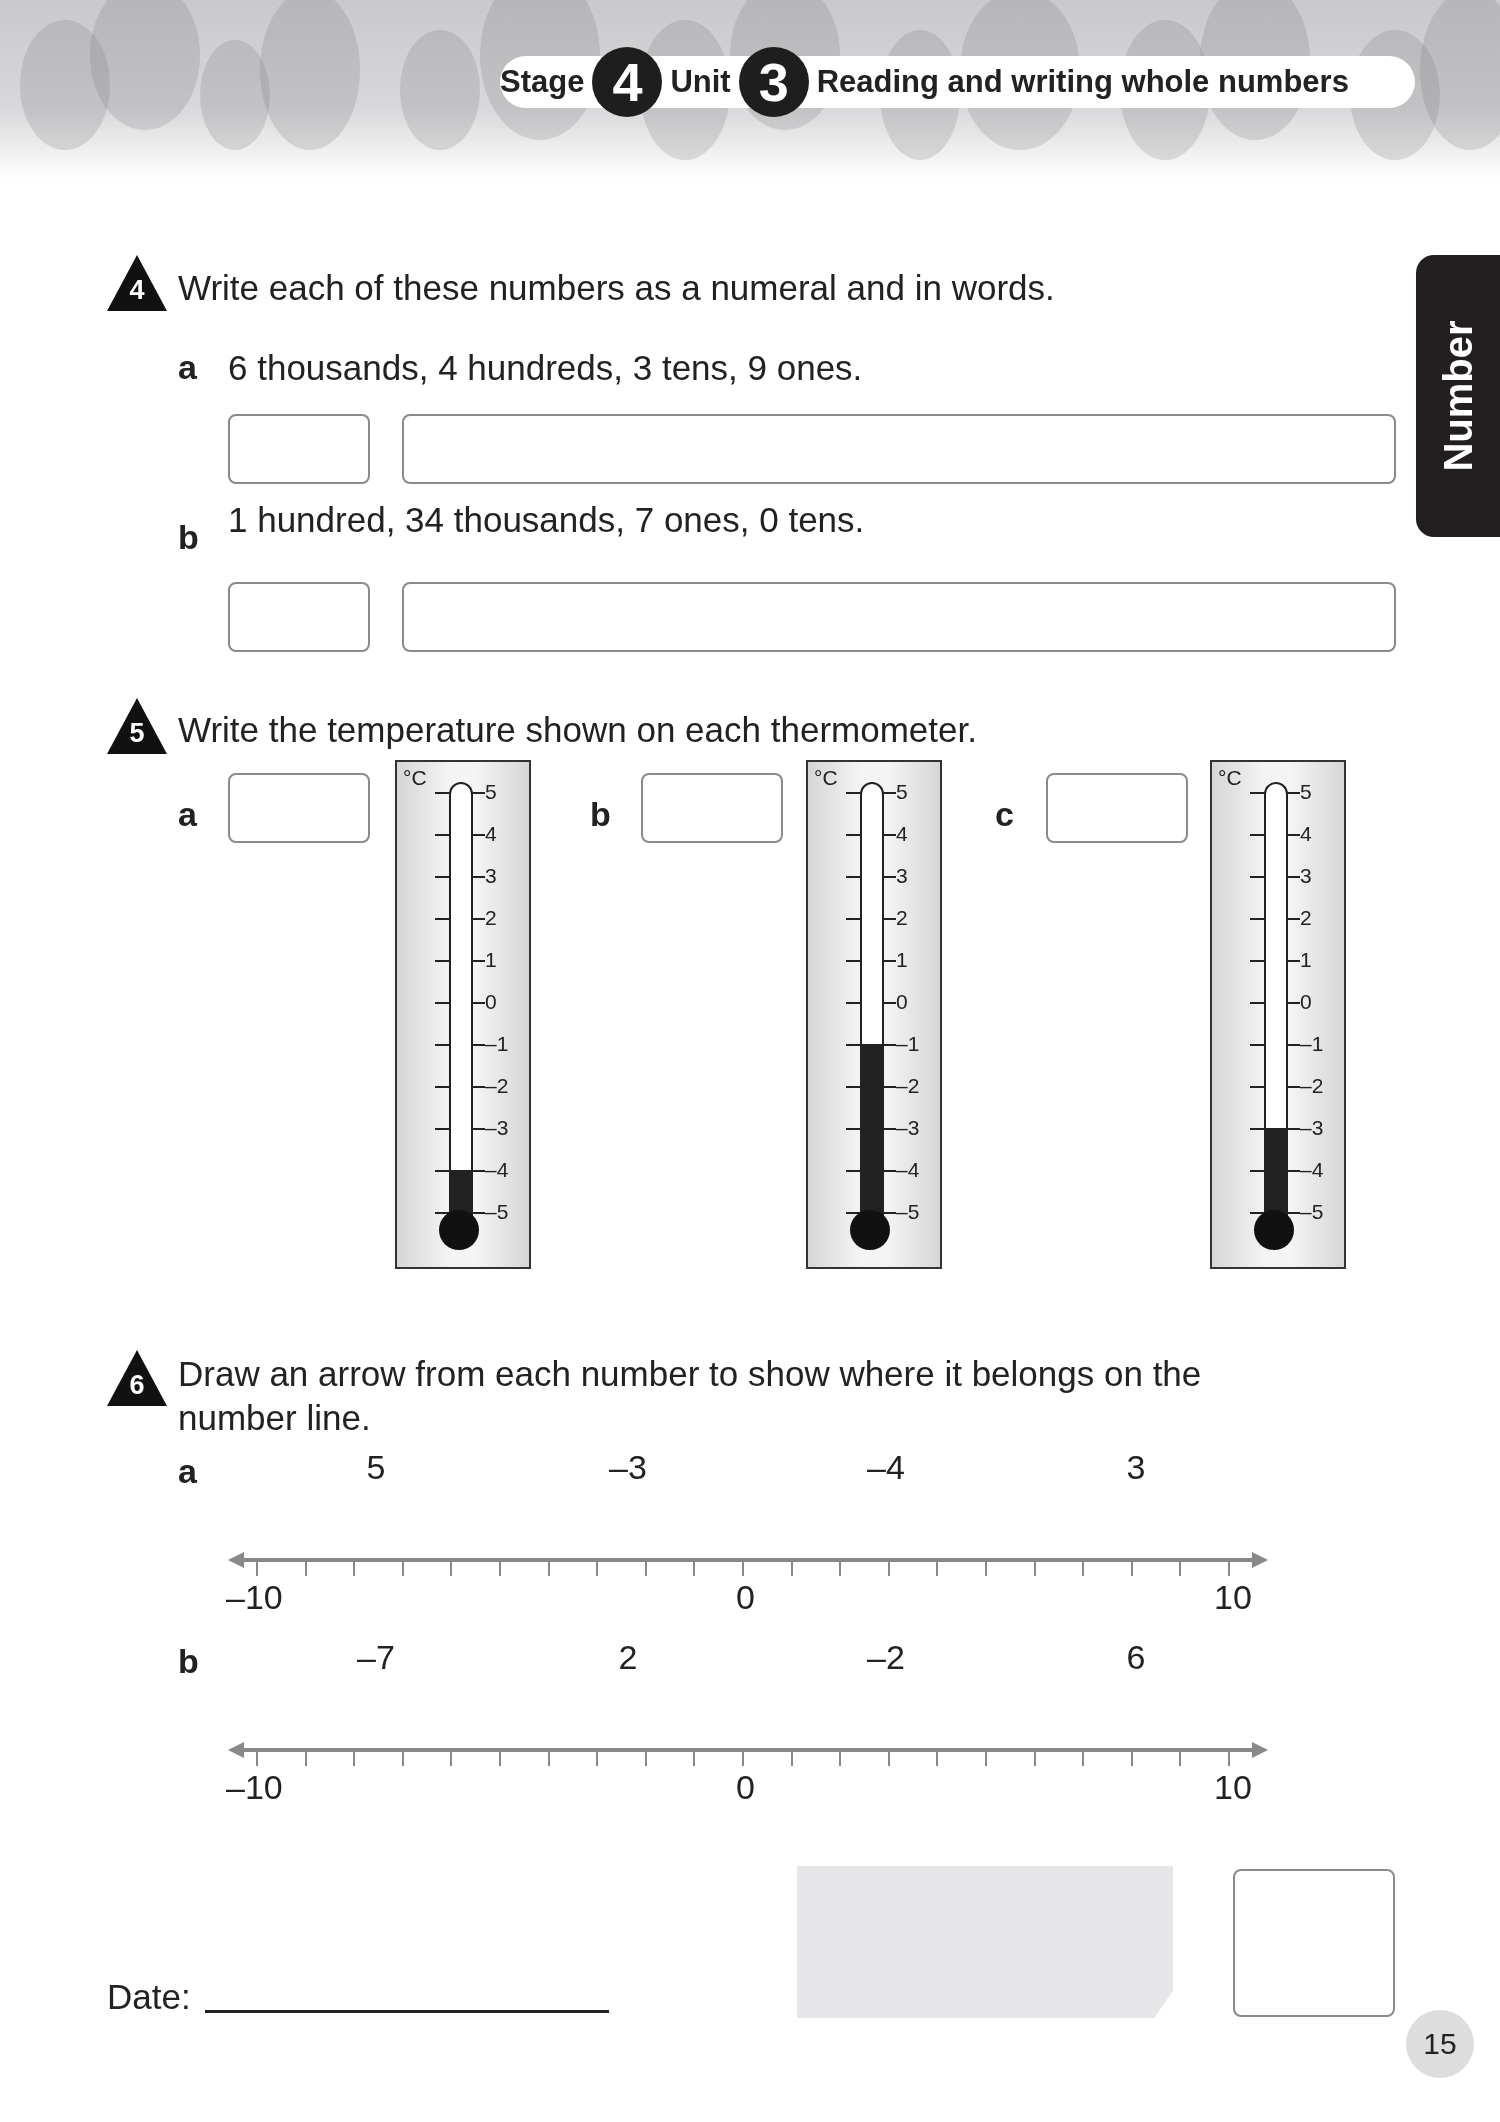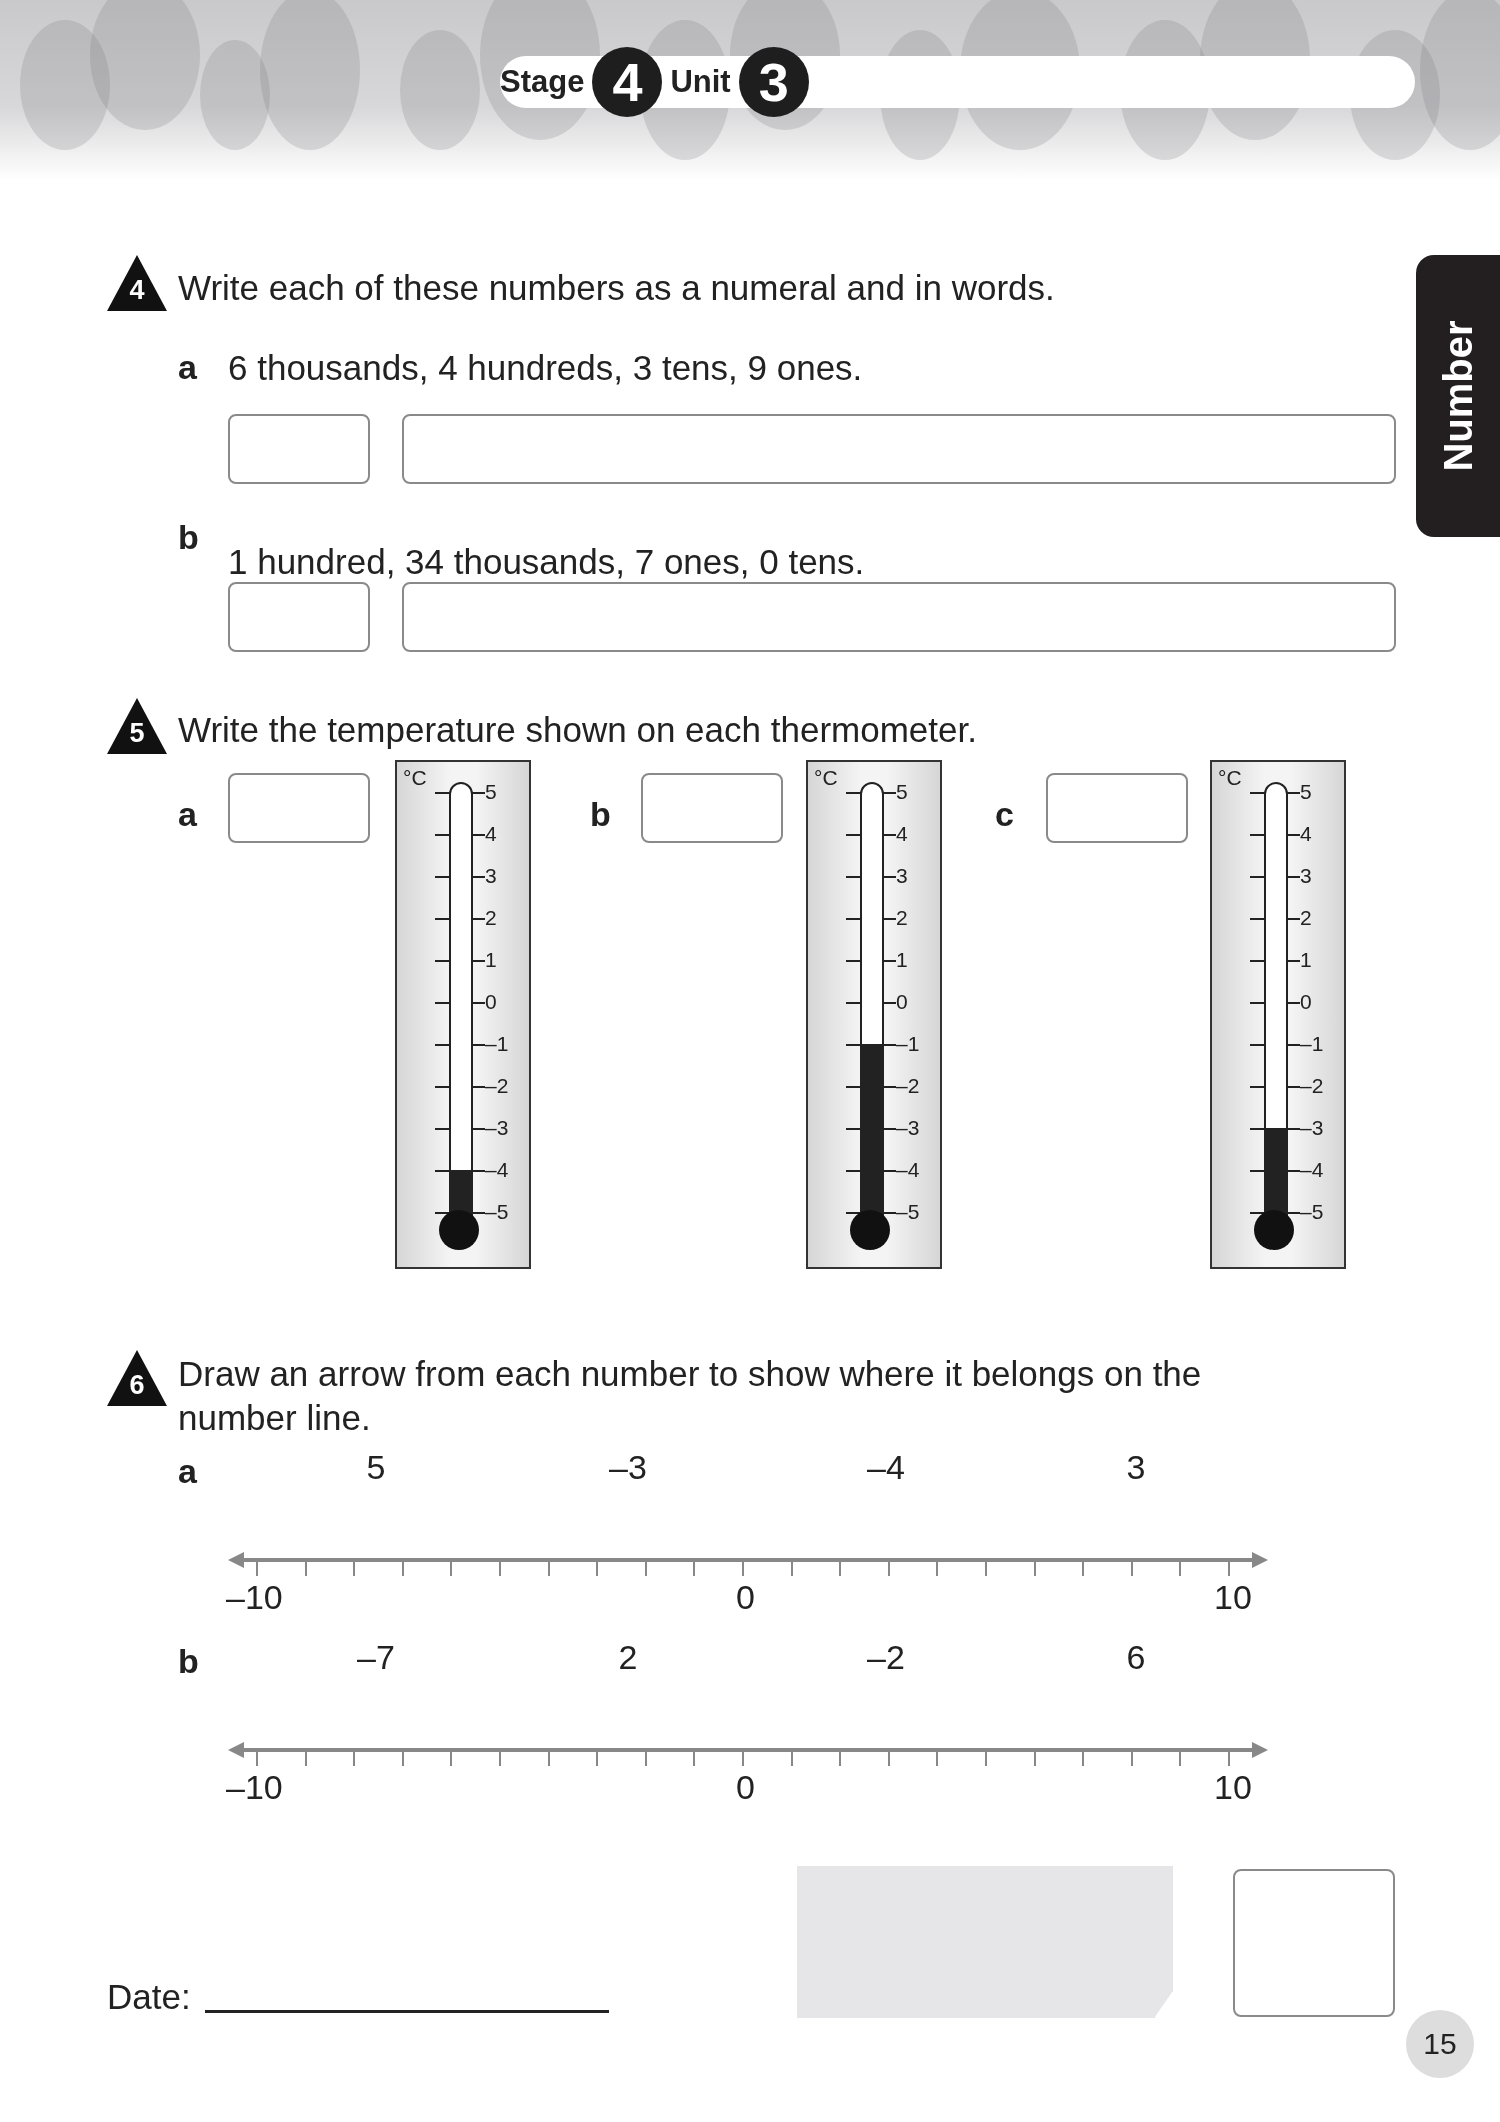--- a/index.html
+++ b/index.html
@@ -46,39 +46,40 @@
   <div class="bubble" style="left:1120px;top:20px;width:90px;height:140px;"></div>
   <div class="bubble" style="left:1200px;top:-20px;width:110px;height:160px;"></div>
   <div class="bubble" style="left:1350px;top:30px;width:90px;height:130px;"></div>
   <div class="bubble" style="left:1420px;top:-10px;width:100px;height:160px;"></div>
 </div>
 <div class="abs pill">
   <span style="">Stage</span>
   <span class="circ">4</span>
   <span>Unit</span>
   <span class="circ">3</span>
+  <span>Reading and writing whole numbers</span>
 </div>
 
 <div class="abs side-tab">
     <span>Number</span>
   </div>
 
 <div class="abs" style="left:107px;top:255px;">
   <div class="tri"></div>
   <div class="abs tri-num" style="left:0;top:20px;">4</div>
 </div>
 <div class="abs q" style="left:178px;top:268px;">Write each of these numbers as a numeral and in words.</div>
 
 <div class="abs lbl" style="left:178px;top:348px;">a</div>
 <div class="abs q" style="left:228px;top:348px;">6 thousands, 4 hundreds, 3 tens, 9 ones.</div>
 <div class="abs box" style="left:228px;top:414px;width:138px;height:66px;"></div>
 <div class="abs box" style="left:402px;top:414px;width:990px;height:66px;"></div>
 
 <div class="abs lbl" style="left:178px;top:518px;">b</div>
-<div class="abs q" style="left:228px;top:542px;">1 hundred, 34 thousands, 7 ones, 0 tens.</div>
+<div class="abs q" style="left:228px;top:500px;">1 hundred, 34 thousands, 7 ones, 0 tens.</div>
 <div class="abs box" style="left:228px;top:582px;width:138px;height:66px;"></div>
 <div class="abs box" style="left:402px;top:582px;width:990px;height:66px;"></div>
 
 <div class="abs" style="left:107px;top:698px;">
   <div class="tri"></div>
   <div class="abs tri-num" style="left:0;top:20px;">5</div>
 </div>
 <div class="abs q" style="left:178px;top:710px;">Write the temperature shown on each thermometer.</div>
 
 <div id="thermos">

